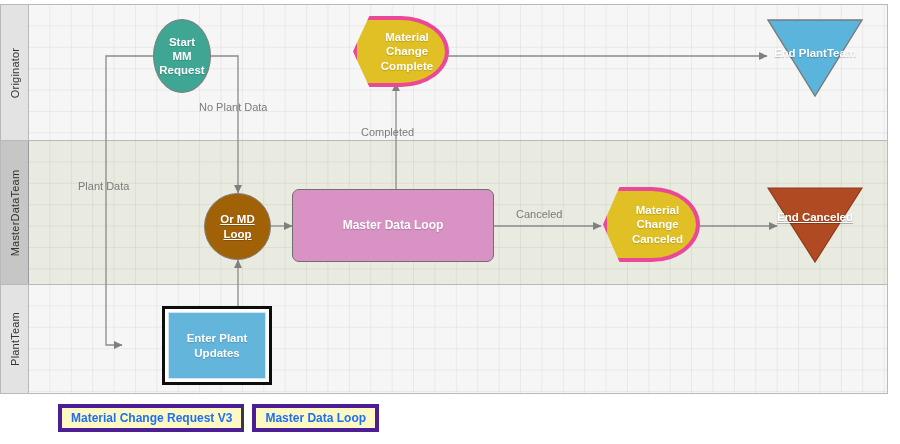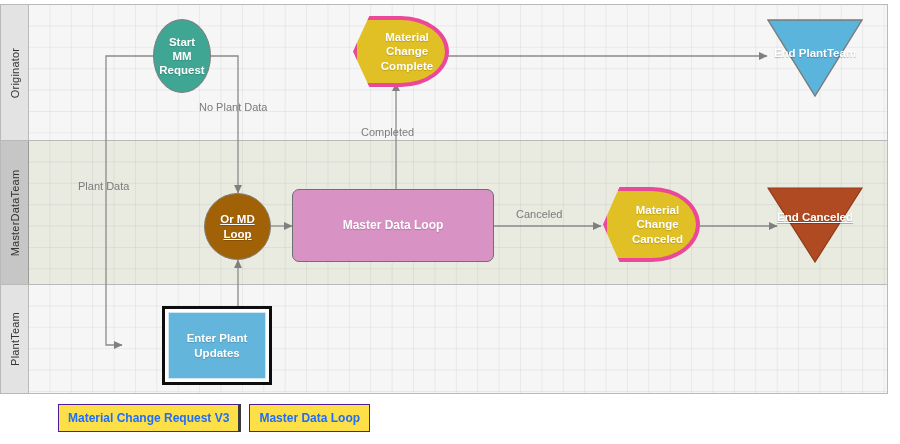--- a/index.html
+++ b/index.html
@@ -67,21 +67,21 @@
             color:#fff;font-size:11.5px;font-weight:700;
             text-shadow:0 1px 1px rgba(0,0,0,.25);white-space:nowrap;}
 
   
   .elabel{position:absolute;font-size:11px;color:#7b7b7b;white-space:nowrap;}
 
   
   .tabs{position:absolute;left:58px;top:404px;display:flex;gap:8px;}
   .tab{box-sizing:border-box;height:28px;padding:0 9px;
        display:flex;align-items:center;justify-content:center;
-       border:1px solid #4c1d95;background:#fde047;
+       border:4px solid #4c1d95;background:#fef9c3;
        color:#1f6dfb;font-size:12px;font-weight:700;white-space:nowrap;}
   .tab.active{border-right:3px solid #3a3a3a;}
 </style>
 </head>
 <body>
 
 <div id="root">
 
   <div class="pool">
 

